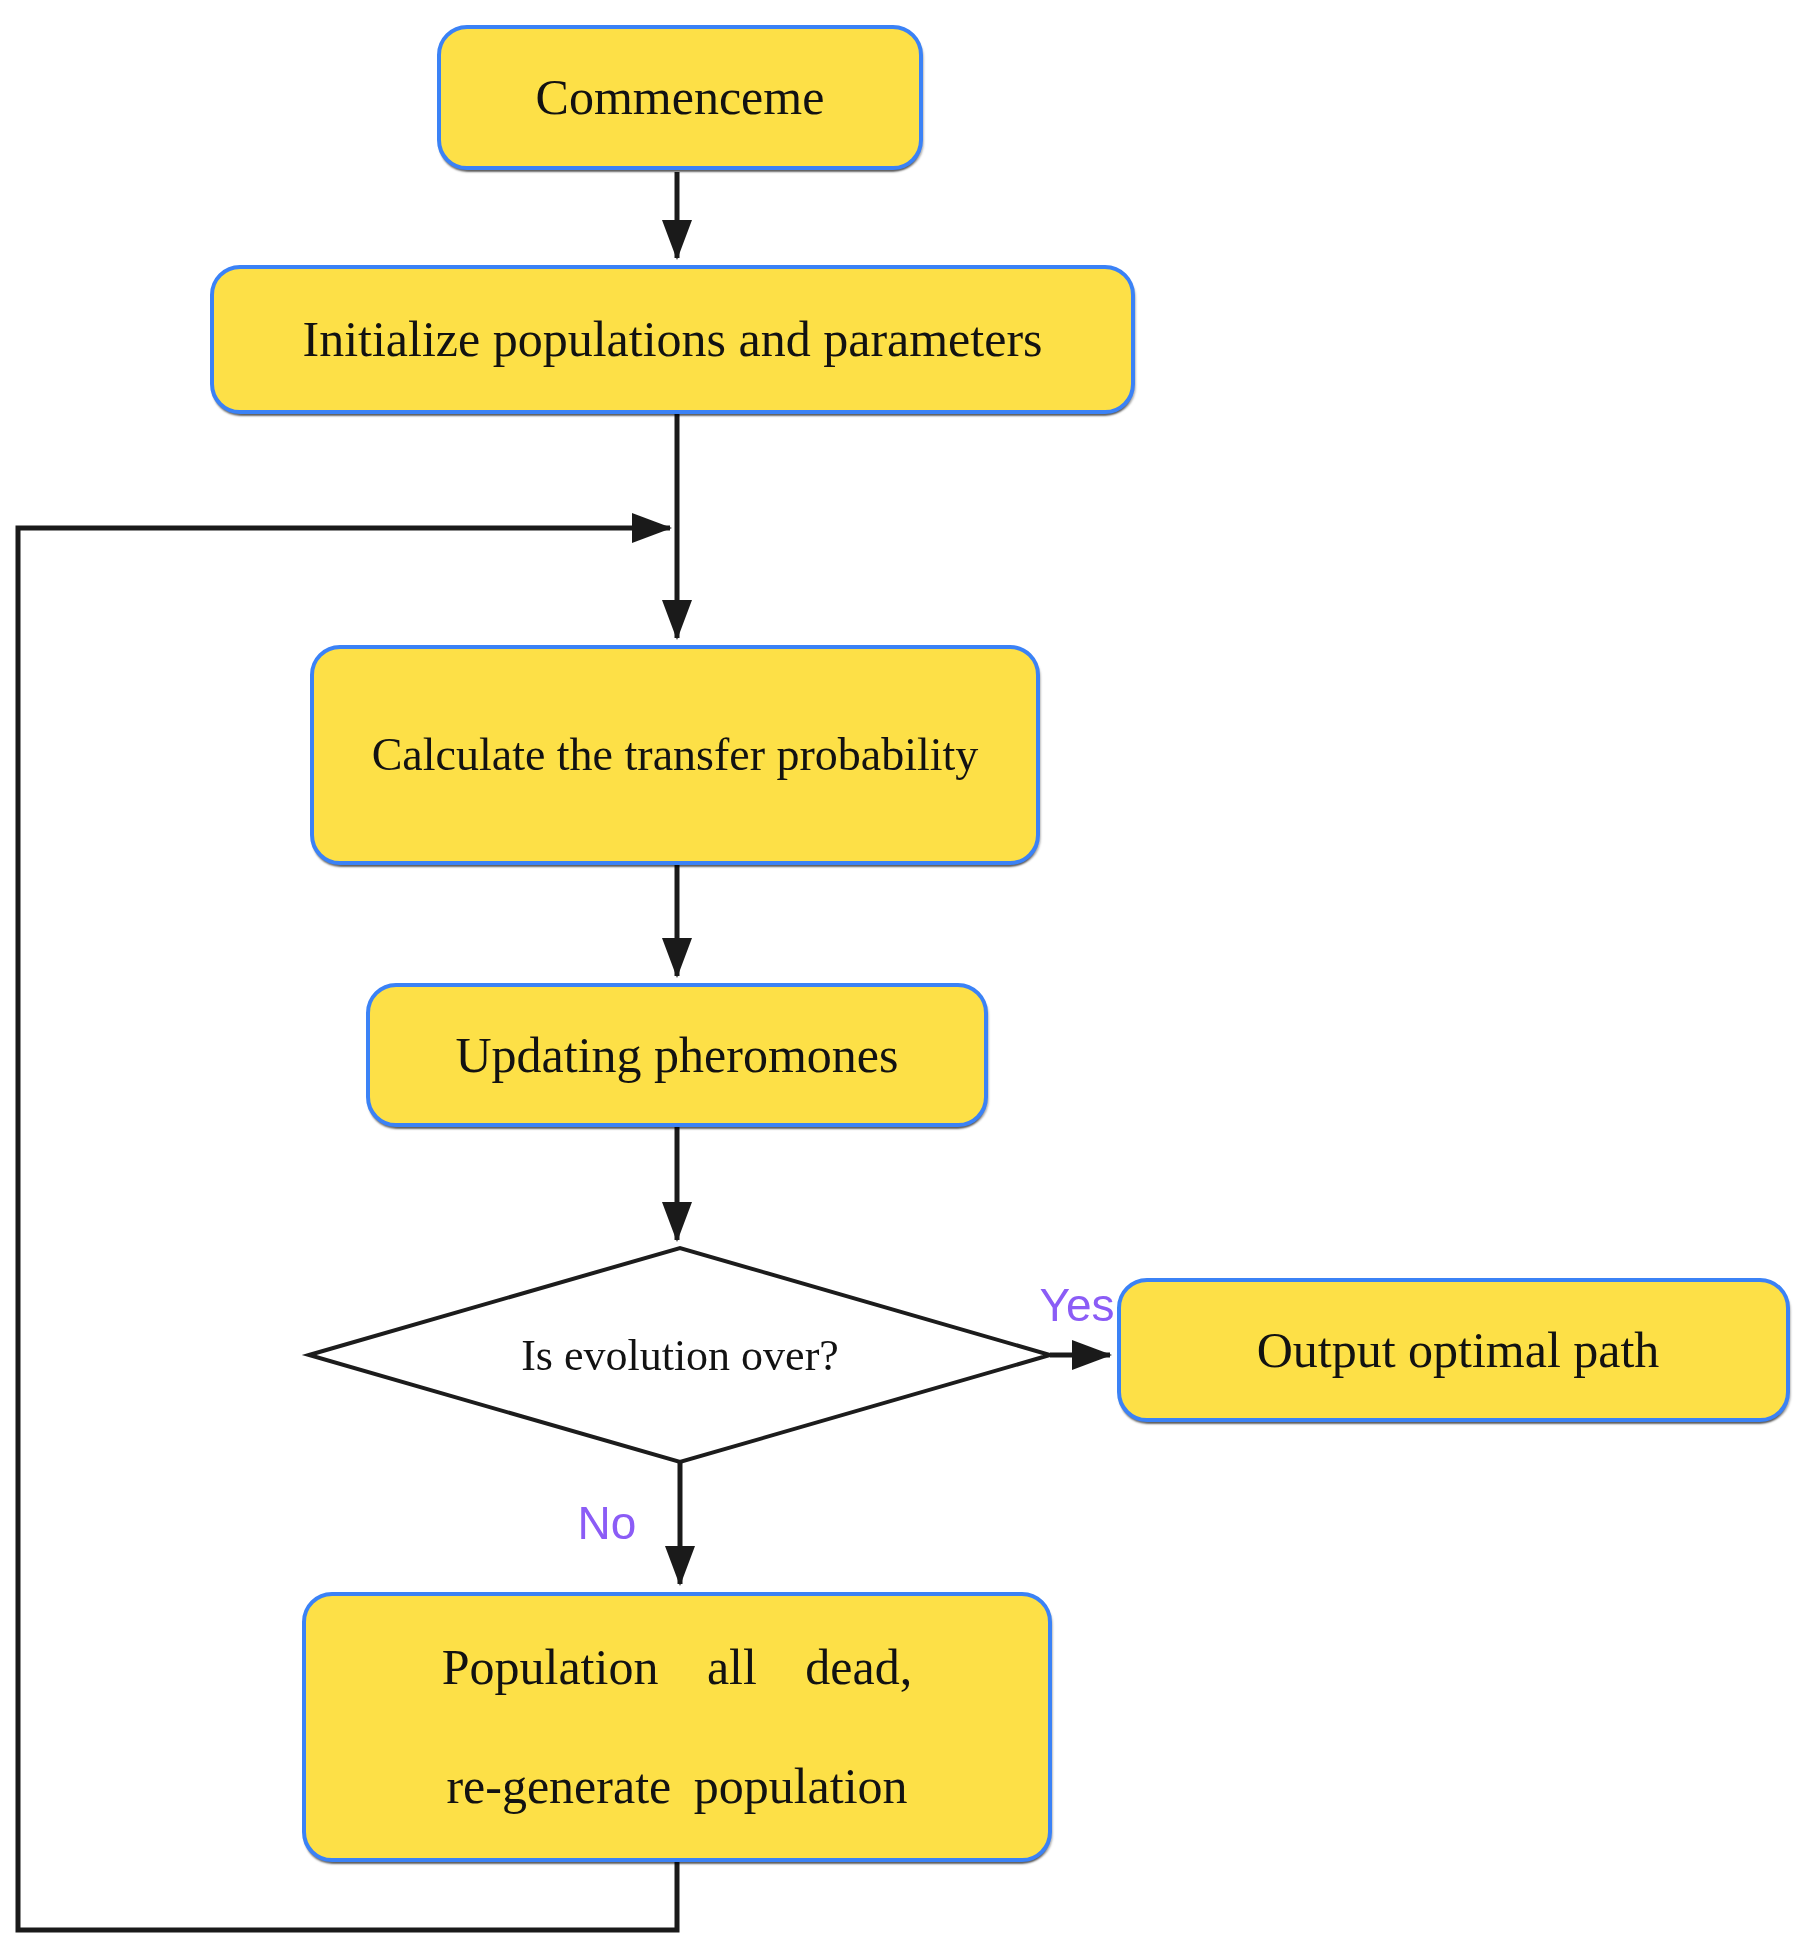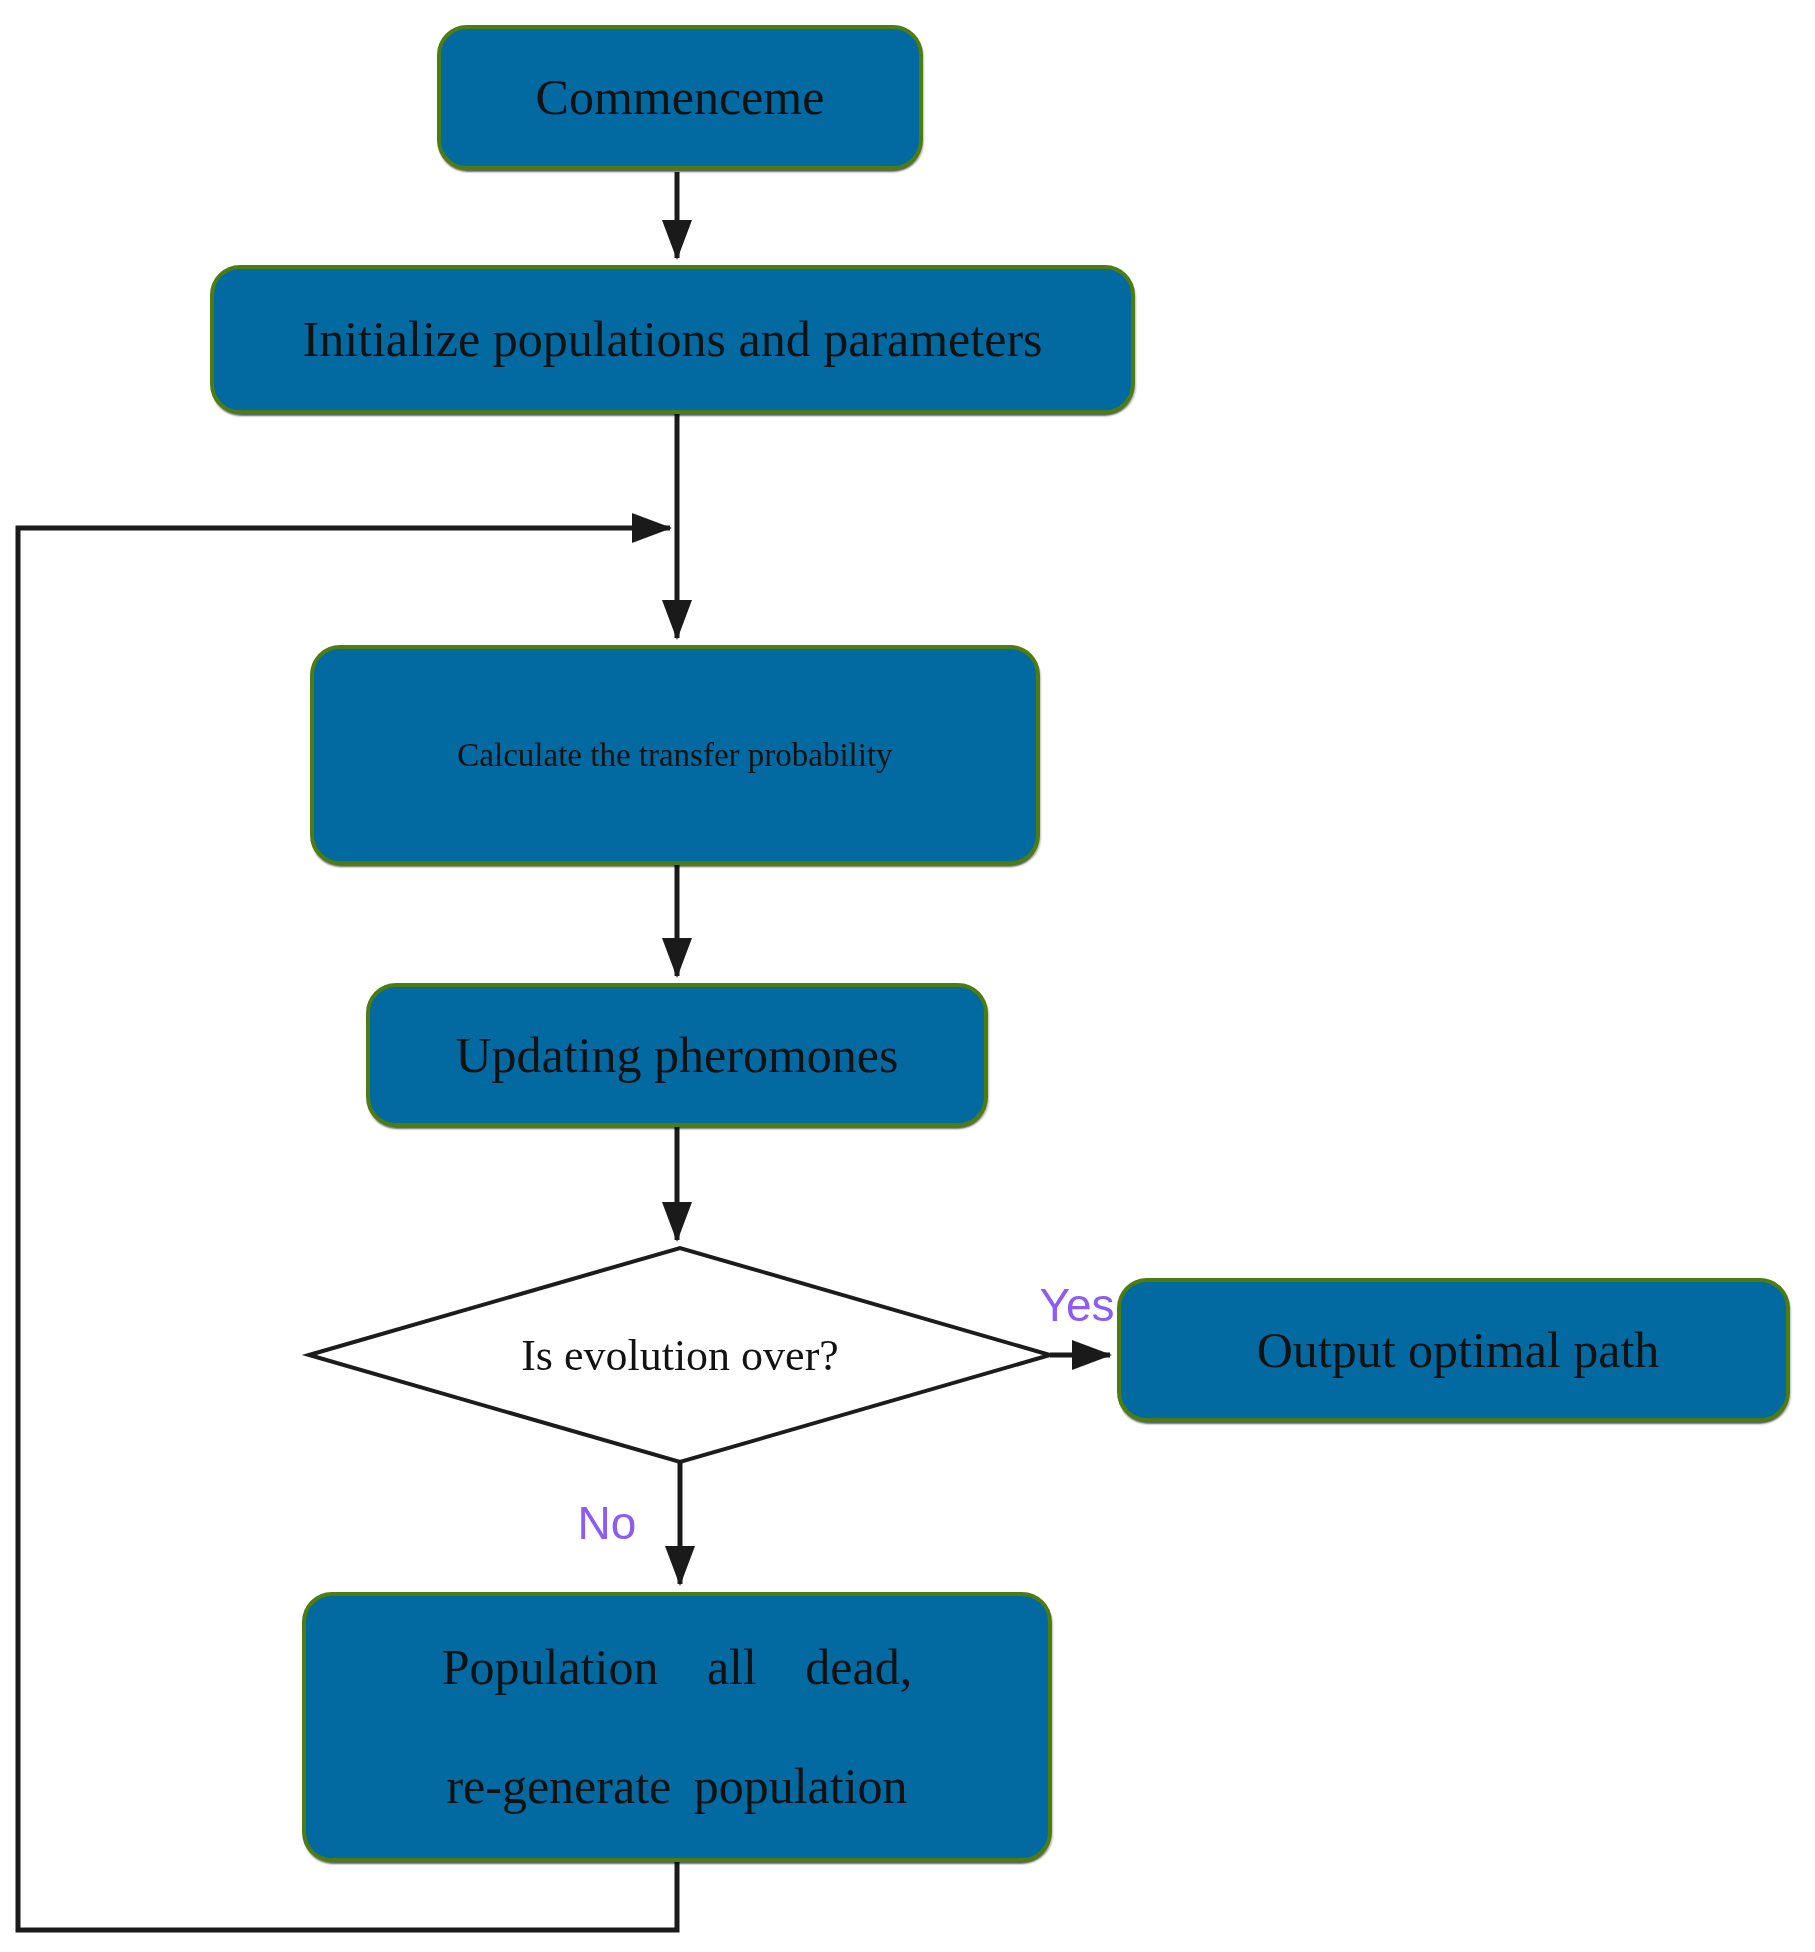--- a/index.html
+++ b/index.html
@@ -2,30 +2,30 @@
 <html><head>
 <meta charset="utf-8">
 <style>
   html,body{margin:0;padding:0;background:#ffffff;}
   #canvas{
     position:relative;width:1815px;height:1952px;background:#ffffff;
     font-family:"Liberation Serif",serif;color:#121212;overflow:hidden;
   }
   #wires{position:absolute;left:0;top:0;}
   .node{
-    position:absolute;box-sizing:border-box;background:#0369a1;
-    border:4px solid #4d7c0f;border-radius:30px;
+    position:absolute;box-sizing:border-box;background:#fde047;
+    border:4px solid #3b82f6;border-radius:30px;
     display:flex;flex-direction:column;align-items:center;justify-content:center;
     text-align:center;font-size:50px;line-height:1.1;
     box-shadow:0 4px 2px -2px rgba(0,0,0,.55), 3px 3px 2px -2px rgba(0,0,0,.25);
   }
   .node .ln{display:block;white-space:nowrap;}
   #node-start  {left:437px;  top:25px;   width:486px; height:145px;}
   #node-init   {left:210px;  top:265px;  width:925px; height:149px;}
-  #node-calc   {left:310px;  top:645px;  width:730px; height:220px; font-size:33px; gap:62px;}
+  #node-calc   {left:310px;  top:645px;  width:730px; height:220px; font-size:46px; gap:62px;}
   #node-update {left:366px;  top:983px;  width:622px; height:144px;}
   #node-output {left:1117px; top:1278px; width:673px; height:144px;padding-left:9px;}
   #node-regen  {left:302px;  top:1592px; width:750px; height:270px; gap:64px;}
   #node-regen .wide{word-spacing:36px;}
   #node-regen .mid{word-spacing:10px;}
   #decision-text{
     position:absolute;left:380px;top:1322px;width:600px;height:66px;
     display:flex;align-items:center;justify-content:center;
     font-size:44px;white-space:nowrap;
   }

